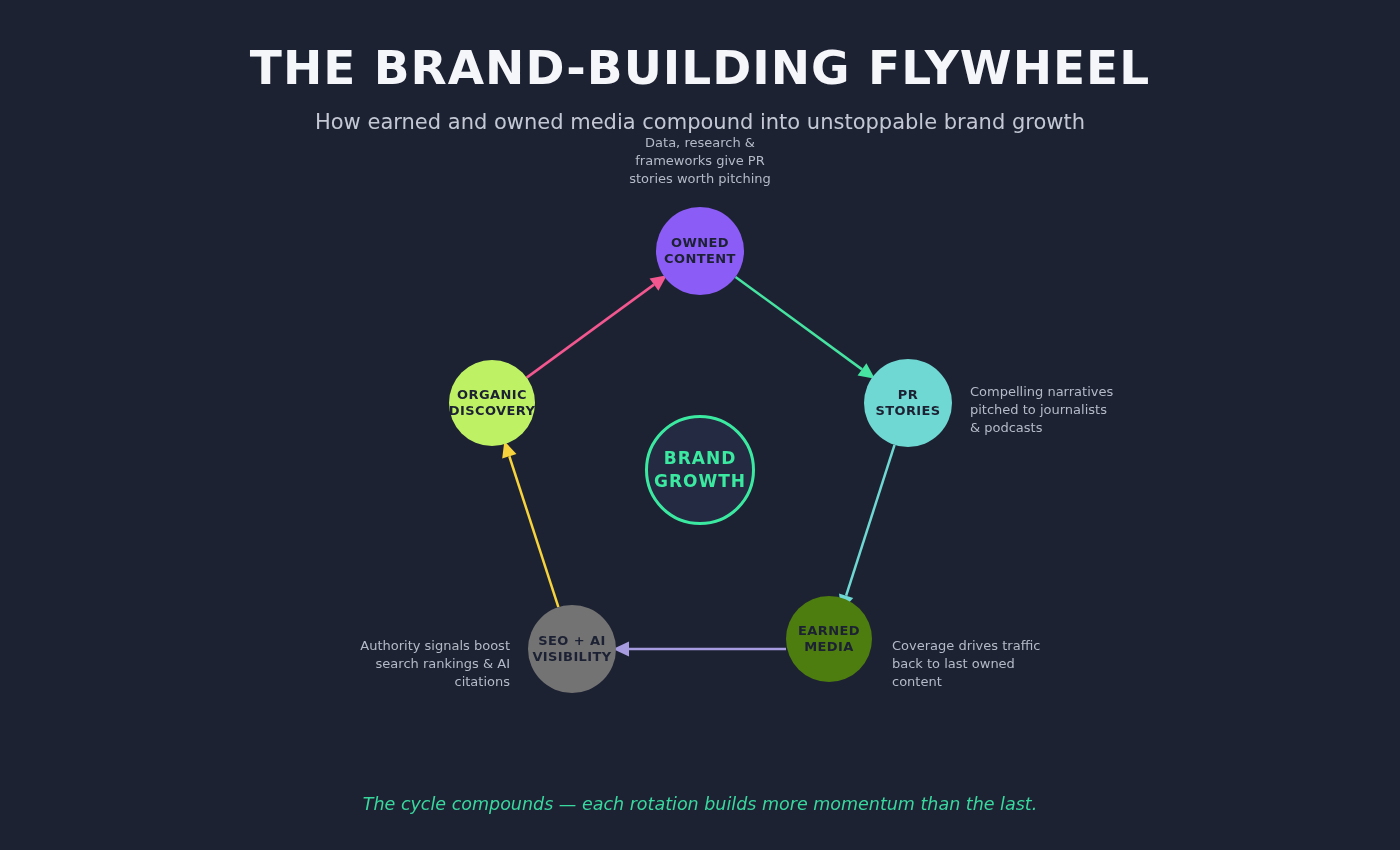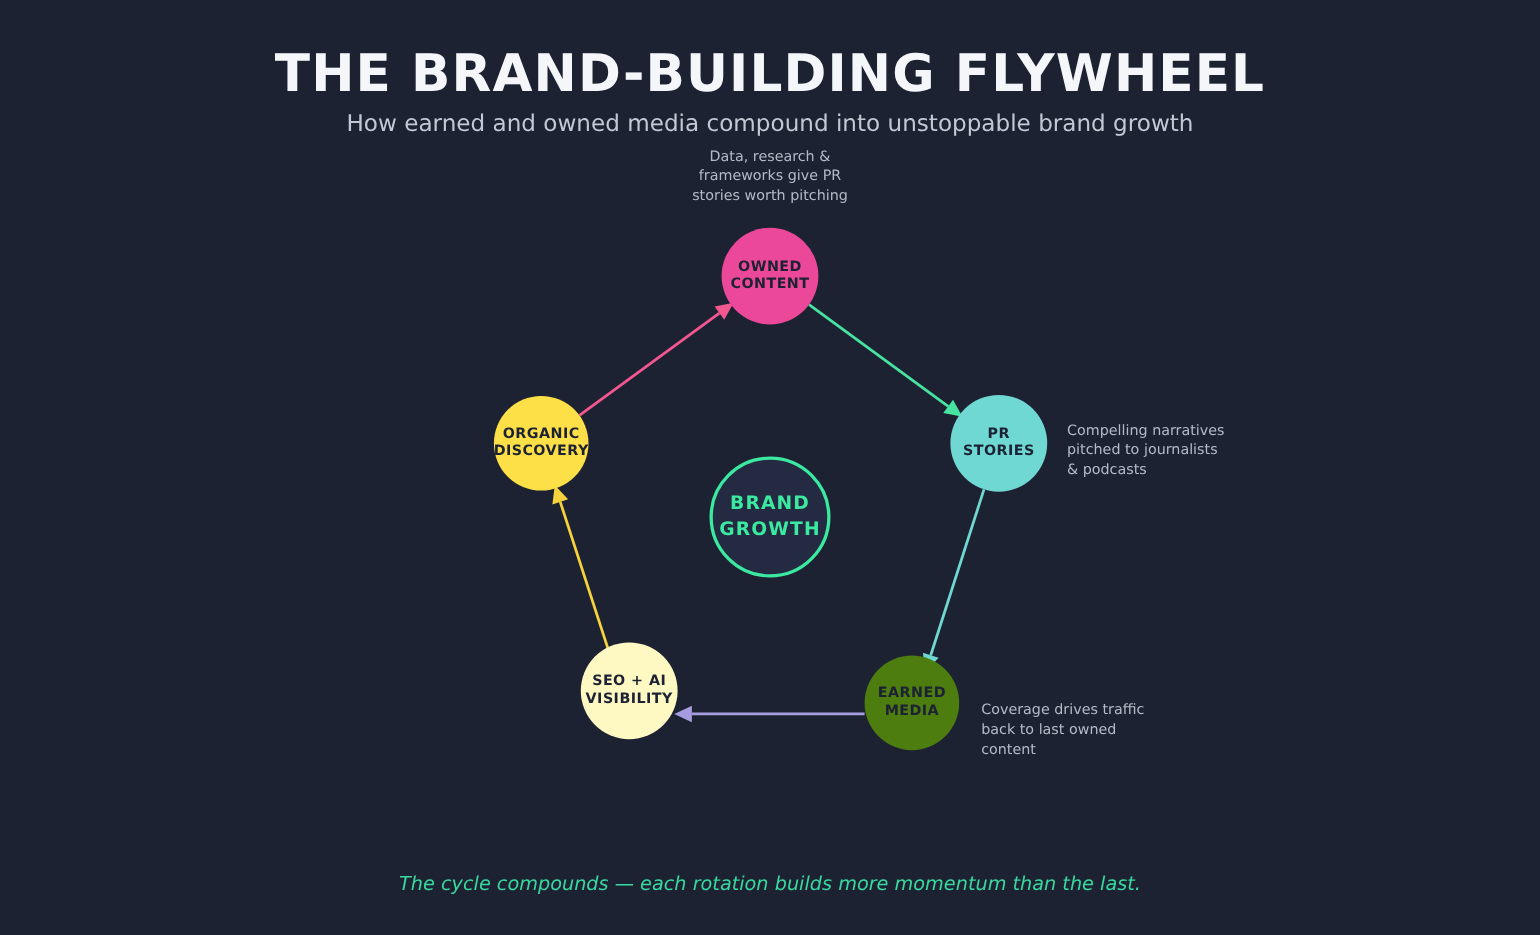--- a/index.html
+++ b/index.html
@@ -17,21 +17,21 @@
     overflow:hidden;
   }
   .stage{position:relative;width:1400px;height:850px;}
   .title{
     position:absolute;top:40px;left:0;width:100%;
     text-align:center;
     font-size:47px;font-weight:bold;letter-spacing:1px;
     color:var(--title);
   }
   .subtitle{
-    position:absolute;top:100px;left:0;width:100%;
+    position:absolute;top:110px;left:0;width:100%;
     text-align:center;
     font-size:21px;color:var(--subtitle);
   }
   #arrows{position:absolute;left:0;top:0;width:1400px;height:850px;pointer-events:none;}
   .node{
     position:absolute;border-radius:50%;
     display:flex;align-items:center;justify-content:center;
     text-align:center;font-weight:bold;
     font-size:13px;line-height:1.25;letter-spacing:.4px;
     color:var(--node-text);white-space:pre-line;
@@ -82,38 +82,41 @@
 
   <div class="annotation" id="ann-owned-content">Data, research &amp;
 frameworks give PR
 stories worth pitching</div>
   <div class="annotation" id="ann-pr-stories">Compelling narratives
 pitched to journalists
 &amp; podcasts</div>
   <div class="annotation" id="ann-earned-media">Coverage drives traffic
 back to last owned
 content</div>
+  <div class="annotation" id="ann-seo-ai-visibility">Authority signals boost
+search rankings &amp; AI
+citations</div>
 
-  <div class="node" style="left: 656px; top: 207px; width: 88px; height: 88px; background: #ec4899;">
+  <div class="node" style="left: 656px; top: 207px; width: 88px; height: 88px; background: #8b5cf6;">
     <span>OWNED
 CONTENT</span>
   </div>
   <div class="node" style="left: 864px; top: 359px; width: 88px; height: 88px; background: rgb(111, 216, 210);">
     <span>PR
 STORIES</span>
   </div>
   <div class="node" style="left: 786px; top: 596px; width: 86px; height: 86px; background: #4d7c0f;">
     <span>EARNED
 MEDIA</span>
   </div>
-  <div class="node" style="left: 528px; top: 584px; width: 88px; height: 88px; background: #fef9c3;">
+  <div class="node" style="left: 528px; top: 605px; width: 88px; height: 88px; background: #737373;">
     <span>SEO + AI
 VISIBILITY</span>
   </div>
-  <div class="node" style="left: 449px; top: 360px; width: 86px; height: 86px; background: #fde047;">
+  <div class="node" style="left: 449px; top: 360px; width: 86px; height: 86px; background: #bef264;">
     <span>ORGANIC
 DISCOVERY</span>
   </div>
 
   <div class="center-node" id="center-node" style="border-color: rgb(59, 233, 161); color: rgb(59, 233, 161); background: rgb(36, 42, 65);">
     <span>BRAND
 GROWTH</span>
   </div>
 
   <div class="footer-caption" id="footer-caption" style="color: rgb(56, 216, 158);">The cycle compounds — each rotation builds more momentum than the last.</div>

